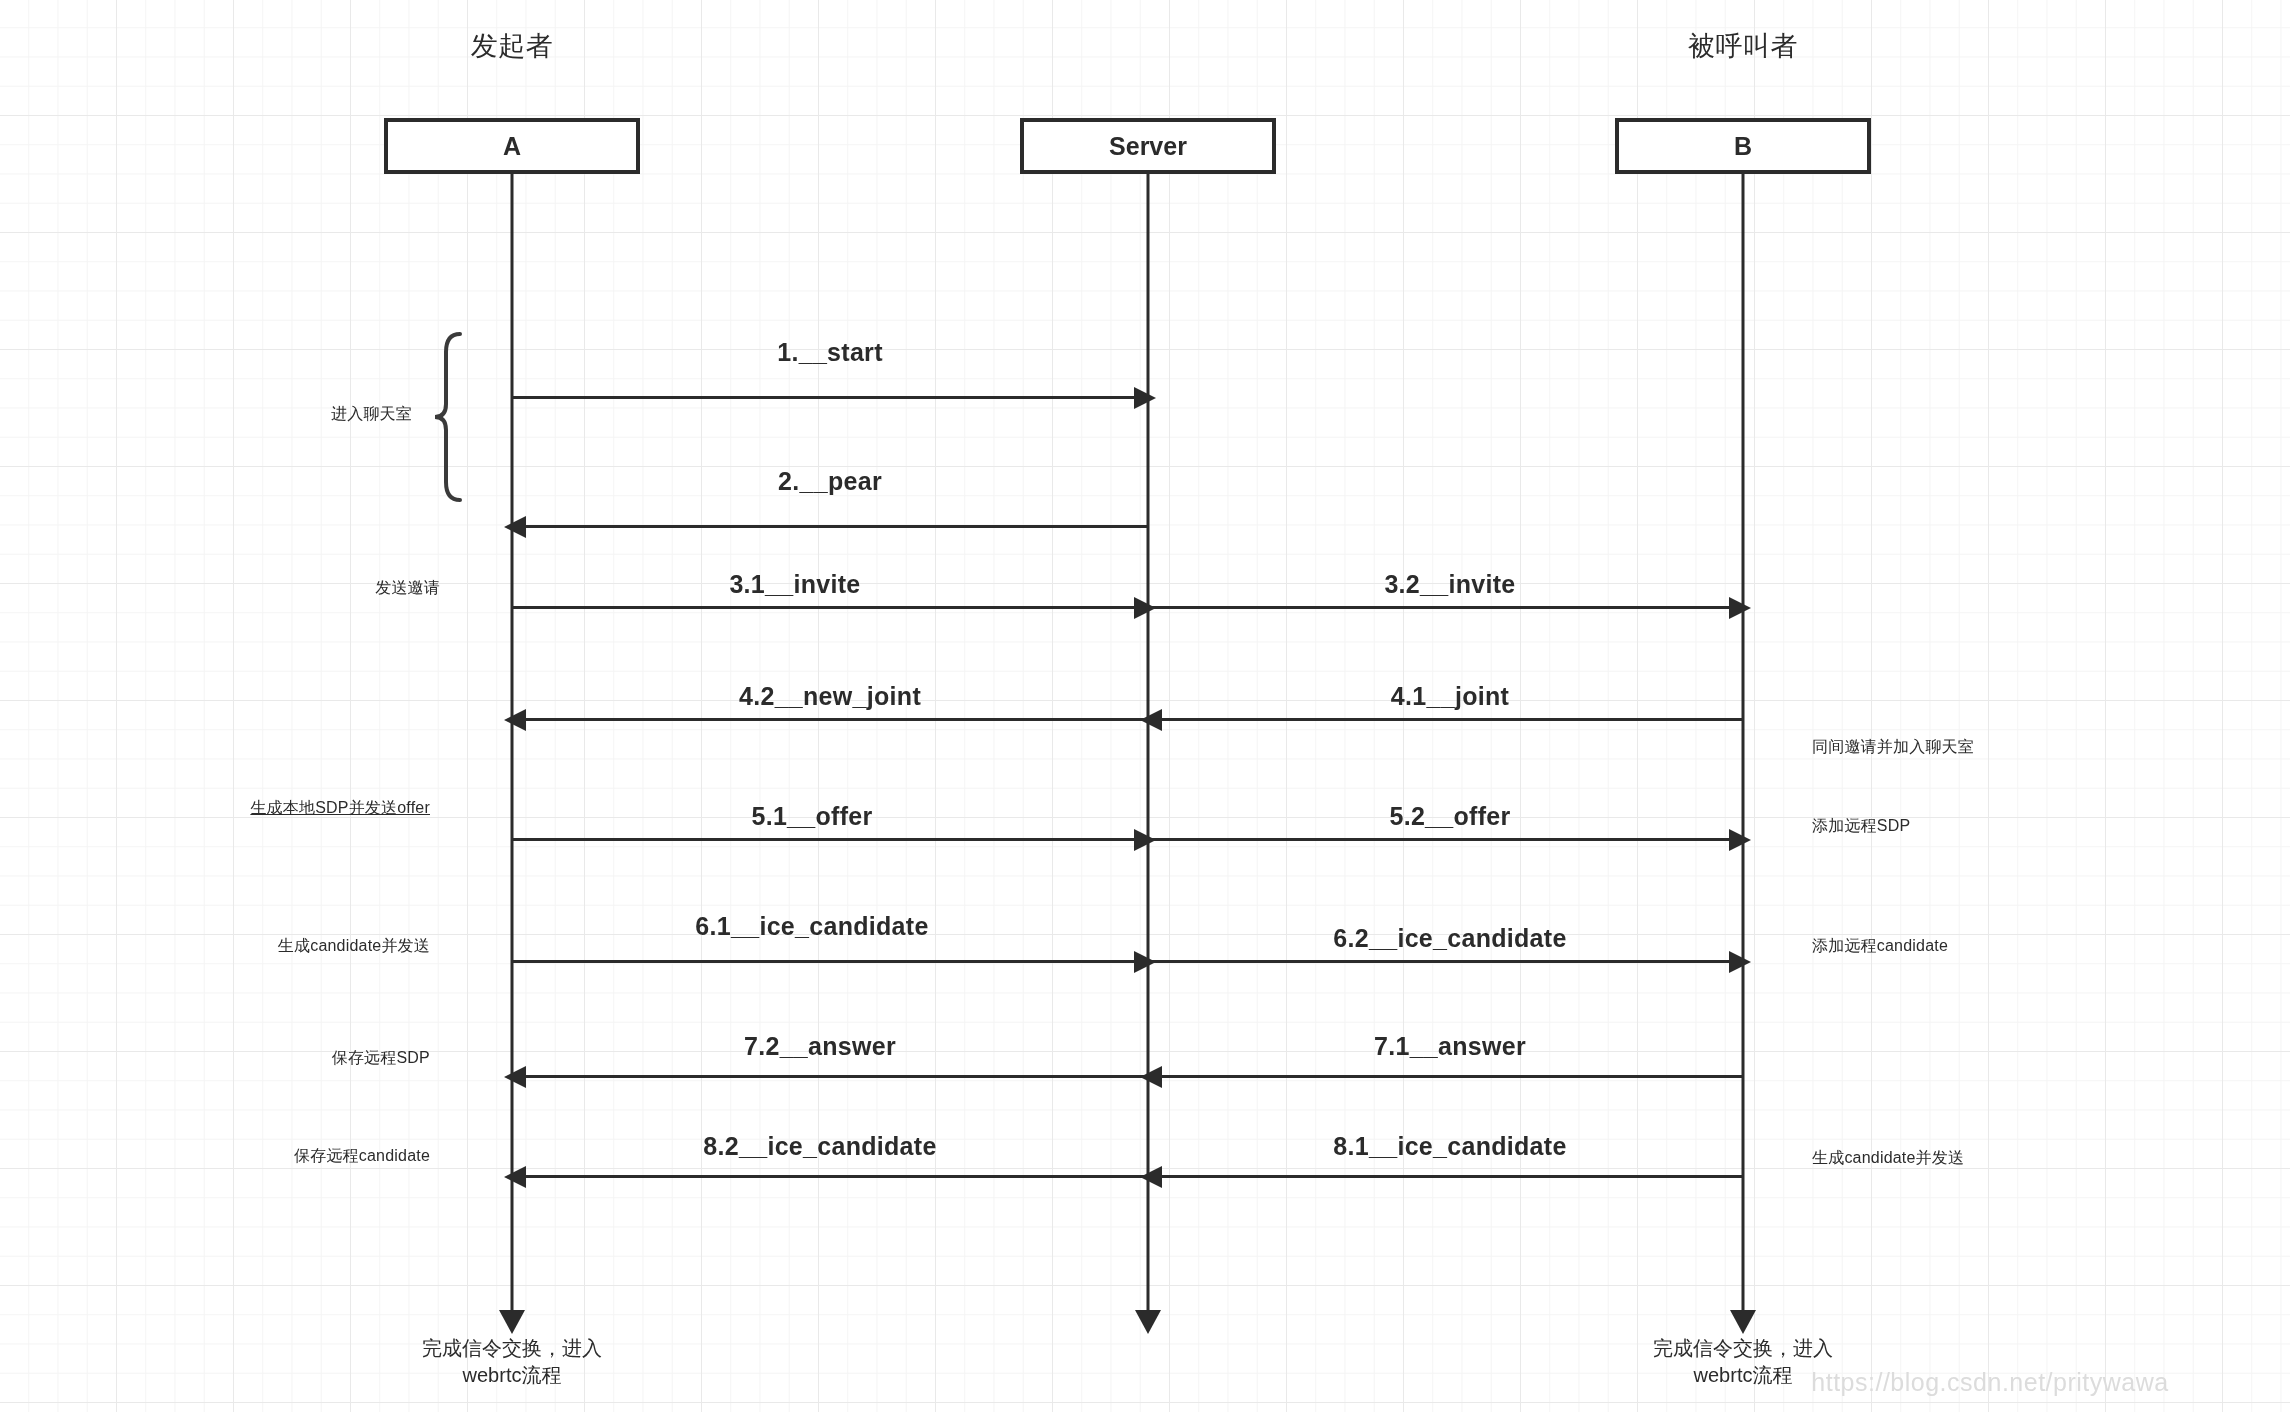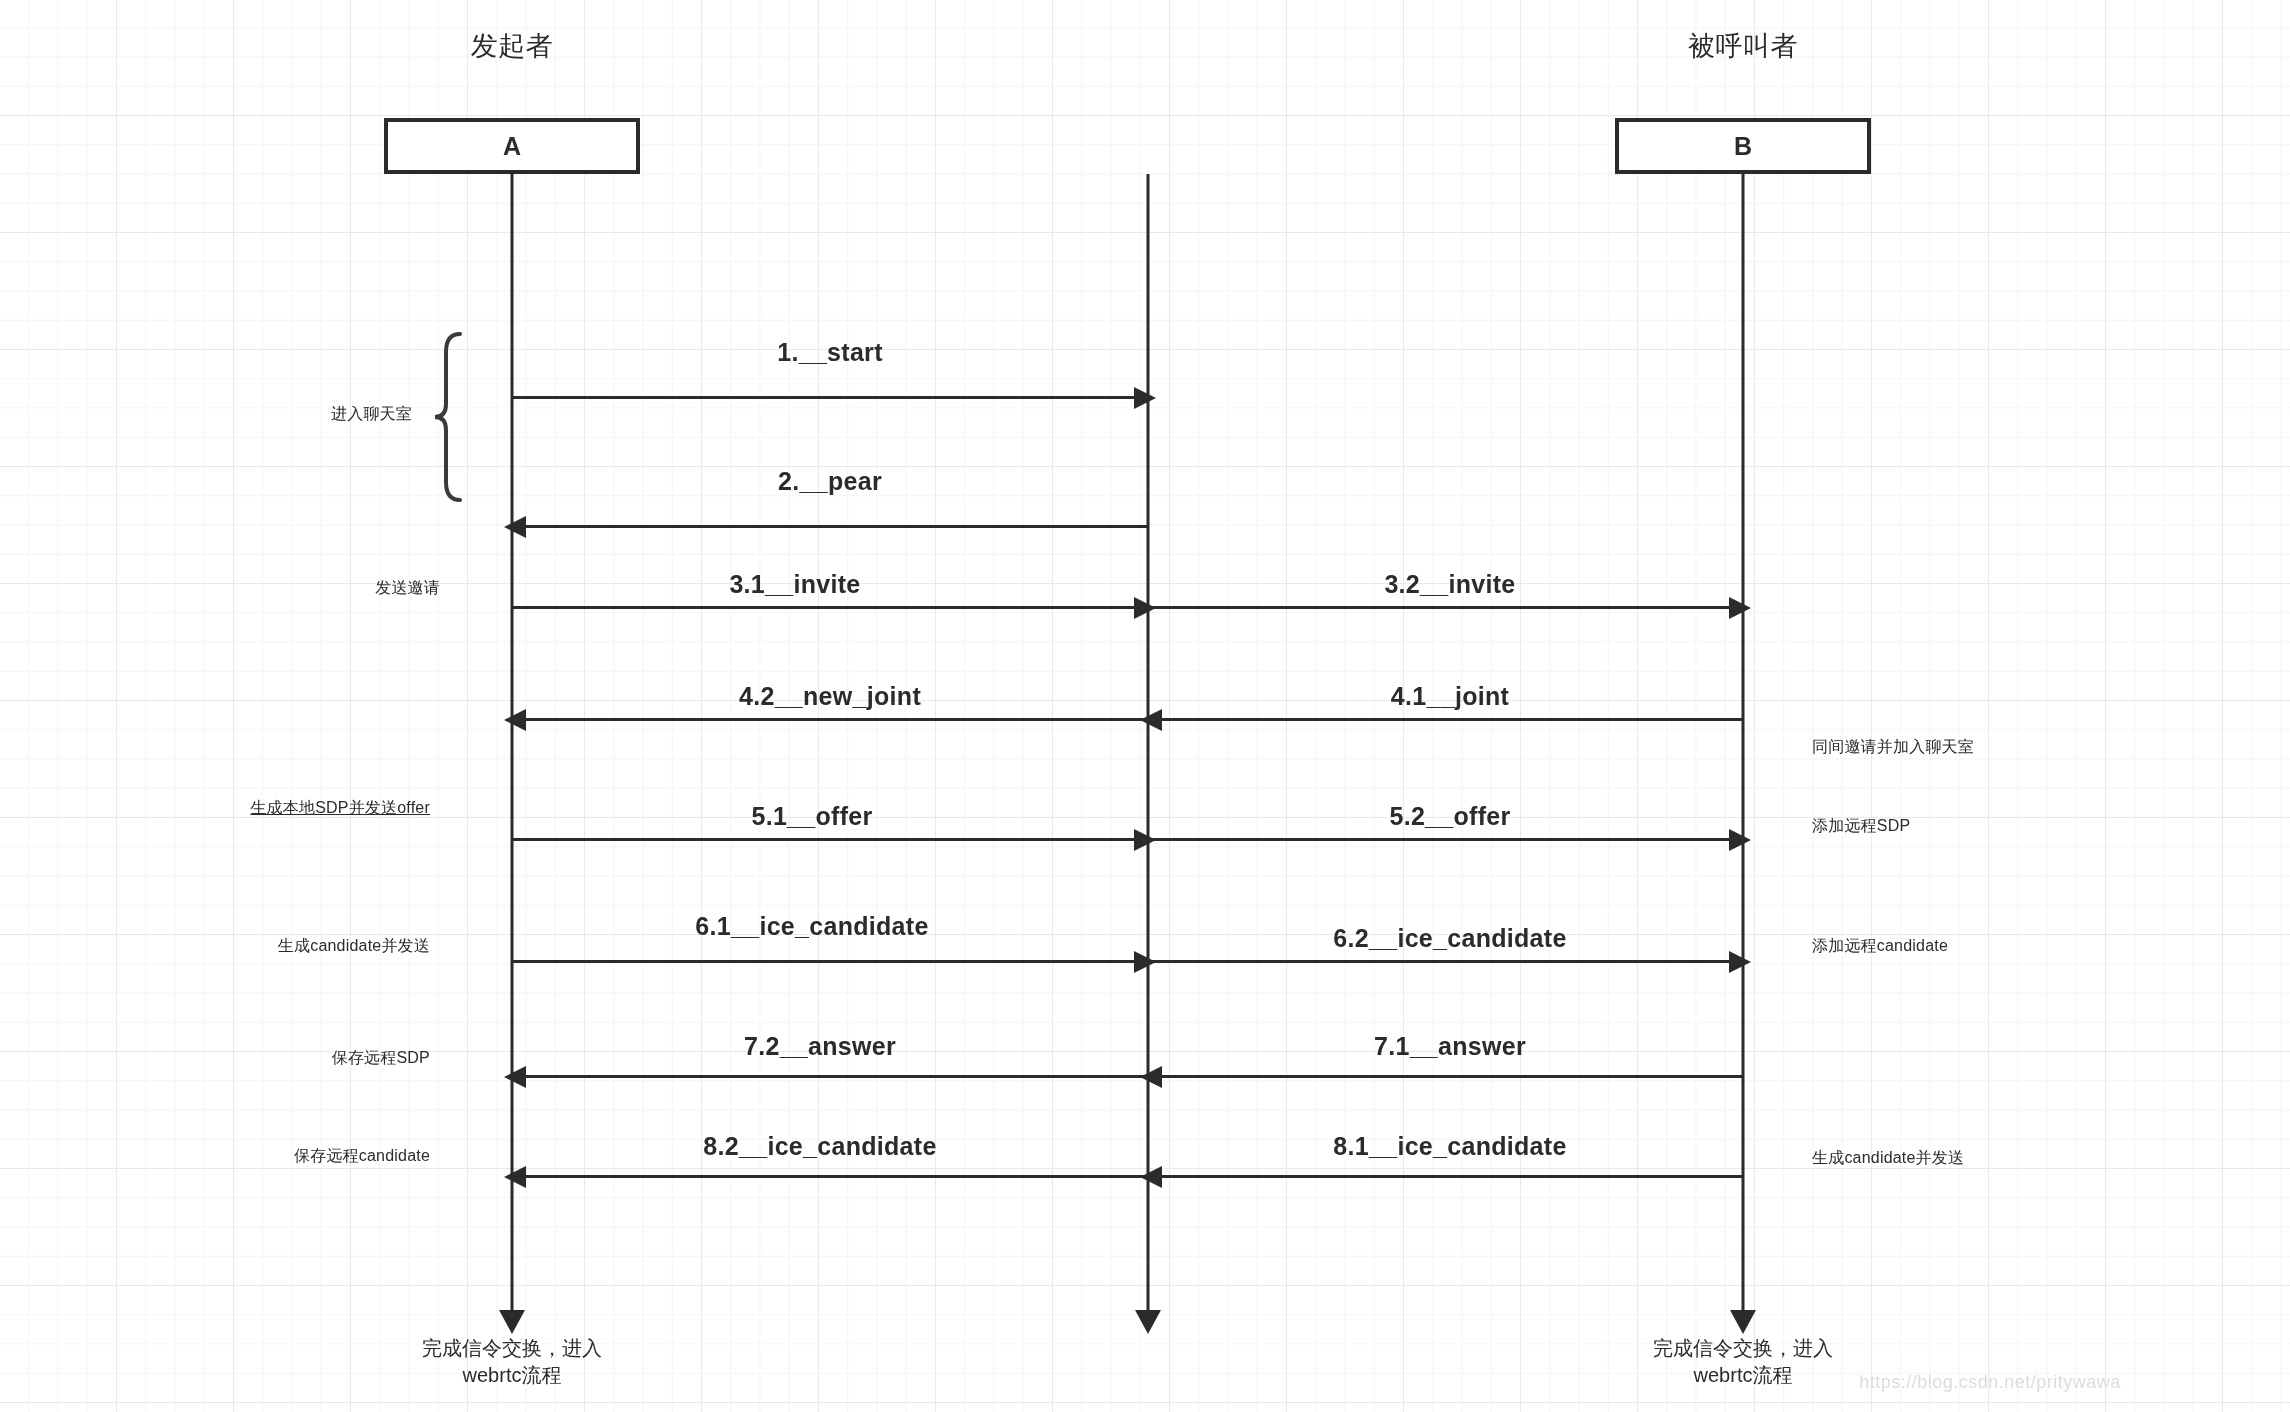--- a/index.html
+++ b/index.html
@@ -124,38 +124,41 @@
     line-height: 1.35;
     white-space: nowrap;
   }
 
   .brace-svg {
     position: absolute;
   }
 
   .watermark {
     position: absolute;
-    font-size: 18px;
+    font-size: 25px;
     color: #dcdcdc;
     white-space: nowrap;
     letter-spacing: 0.5px;
   }
 </style>
 </head>
 <body>
 
 <div id="canvas">
 
   <div class="actor-title" style="left:512px; top:28px;">发起者</div>
   <div class="actor-box" style="left:512px; top:118px;">
     <span>A</span>
   </div>
   <div class="lifeline" style="left:512px; top:174px; height:1142px;"></div>
   <div class="lifeline-head" style="left:512px; top:1310px;"></div>
 
+  <div class="actor-box" style="left:1148px; top:118px;">
+    <span>Server</span>
+  </div>
   <div class="lifeline" style="left:1148px; top:174px; height:1142px;"></div>
   <div class="lifeline-head" style="left:1148px; top:1310px;"></div>
 
   <div class="actor-title" style="left:1743px; top:28px;">被呼叫者</div>
   <div class="actor-box" style="left:1743px; top:118px;">
     <span>B</span>
   </div>
   <div class="lifeline" style="left:1743px; top:174px; height:1142px;"></div>
   <div class="lifeline-head" style="left:1743px; top:1310px;"></div>
 

